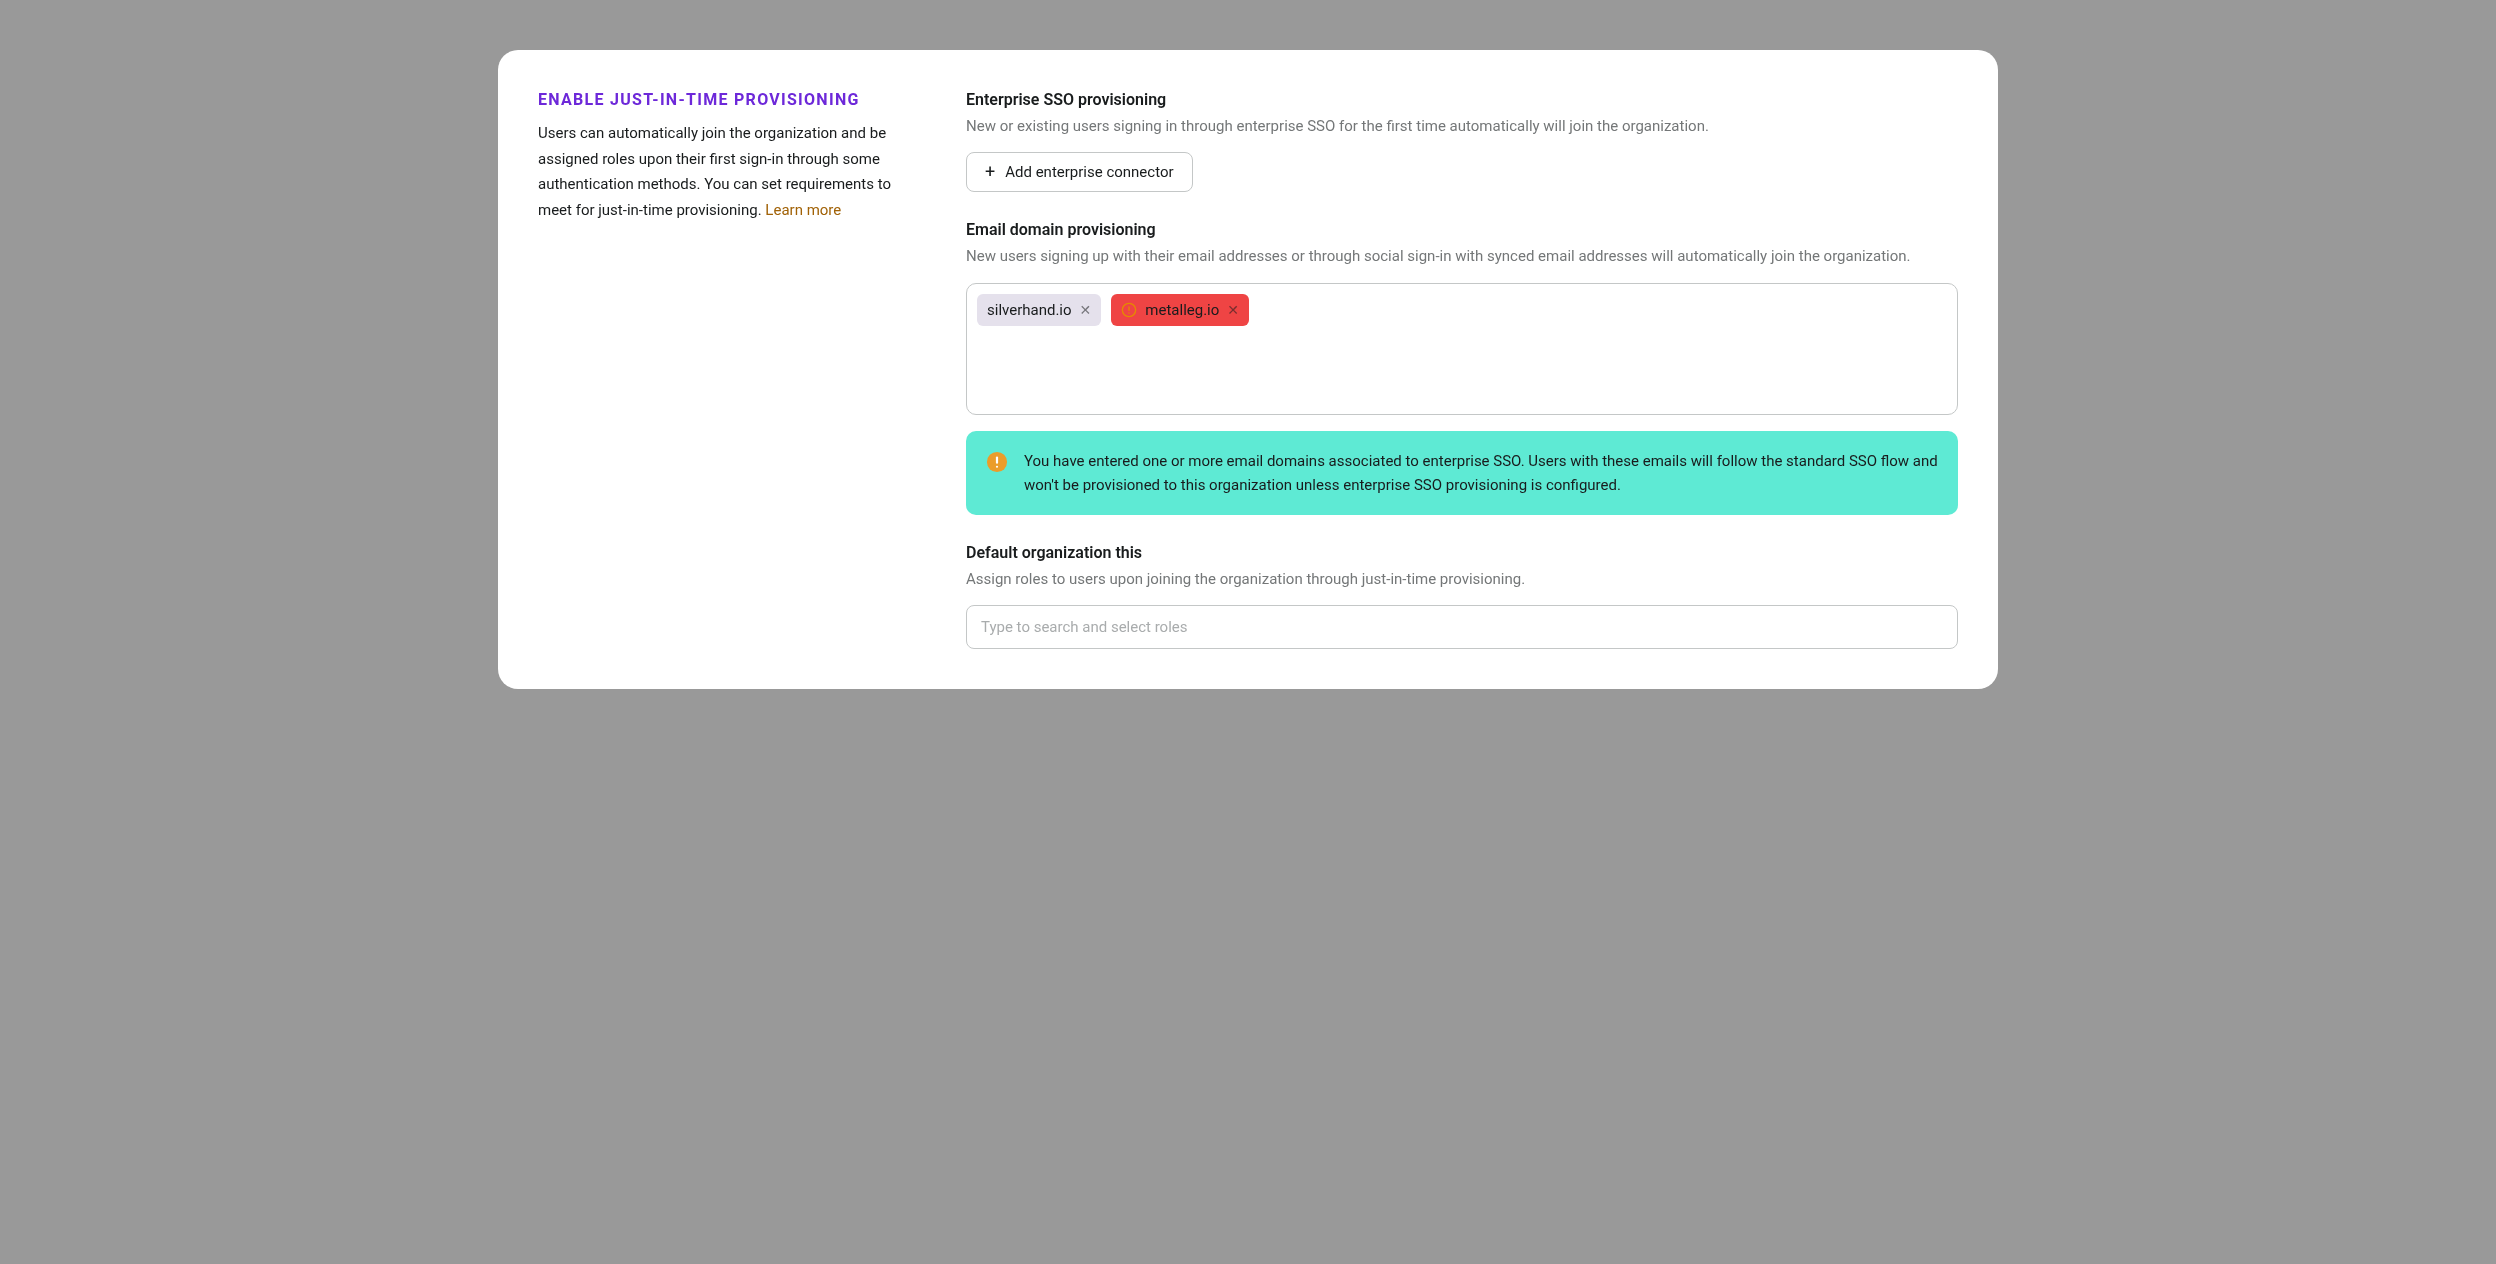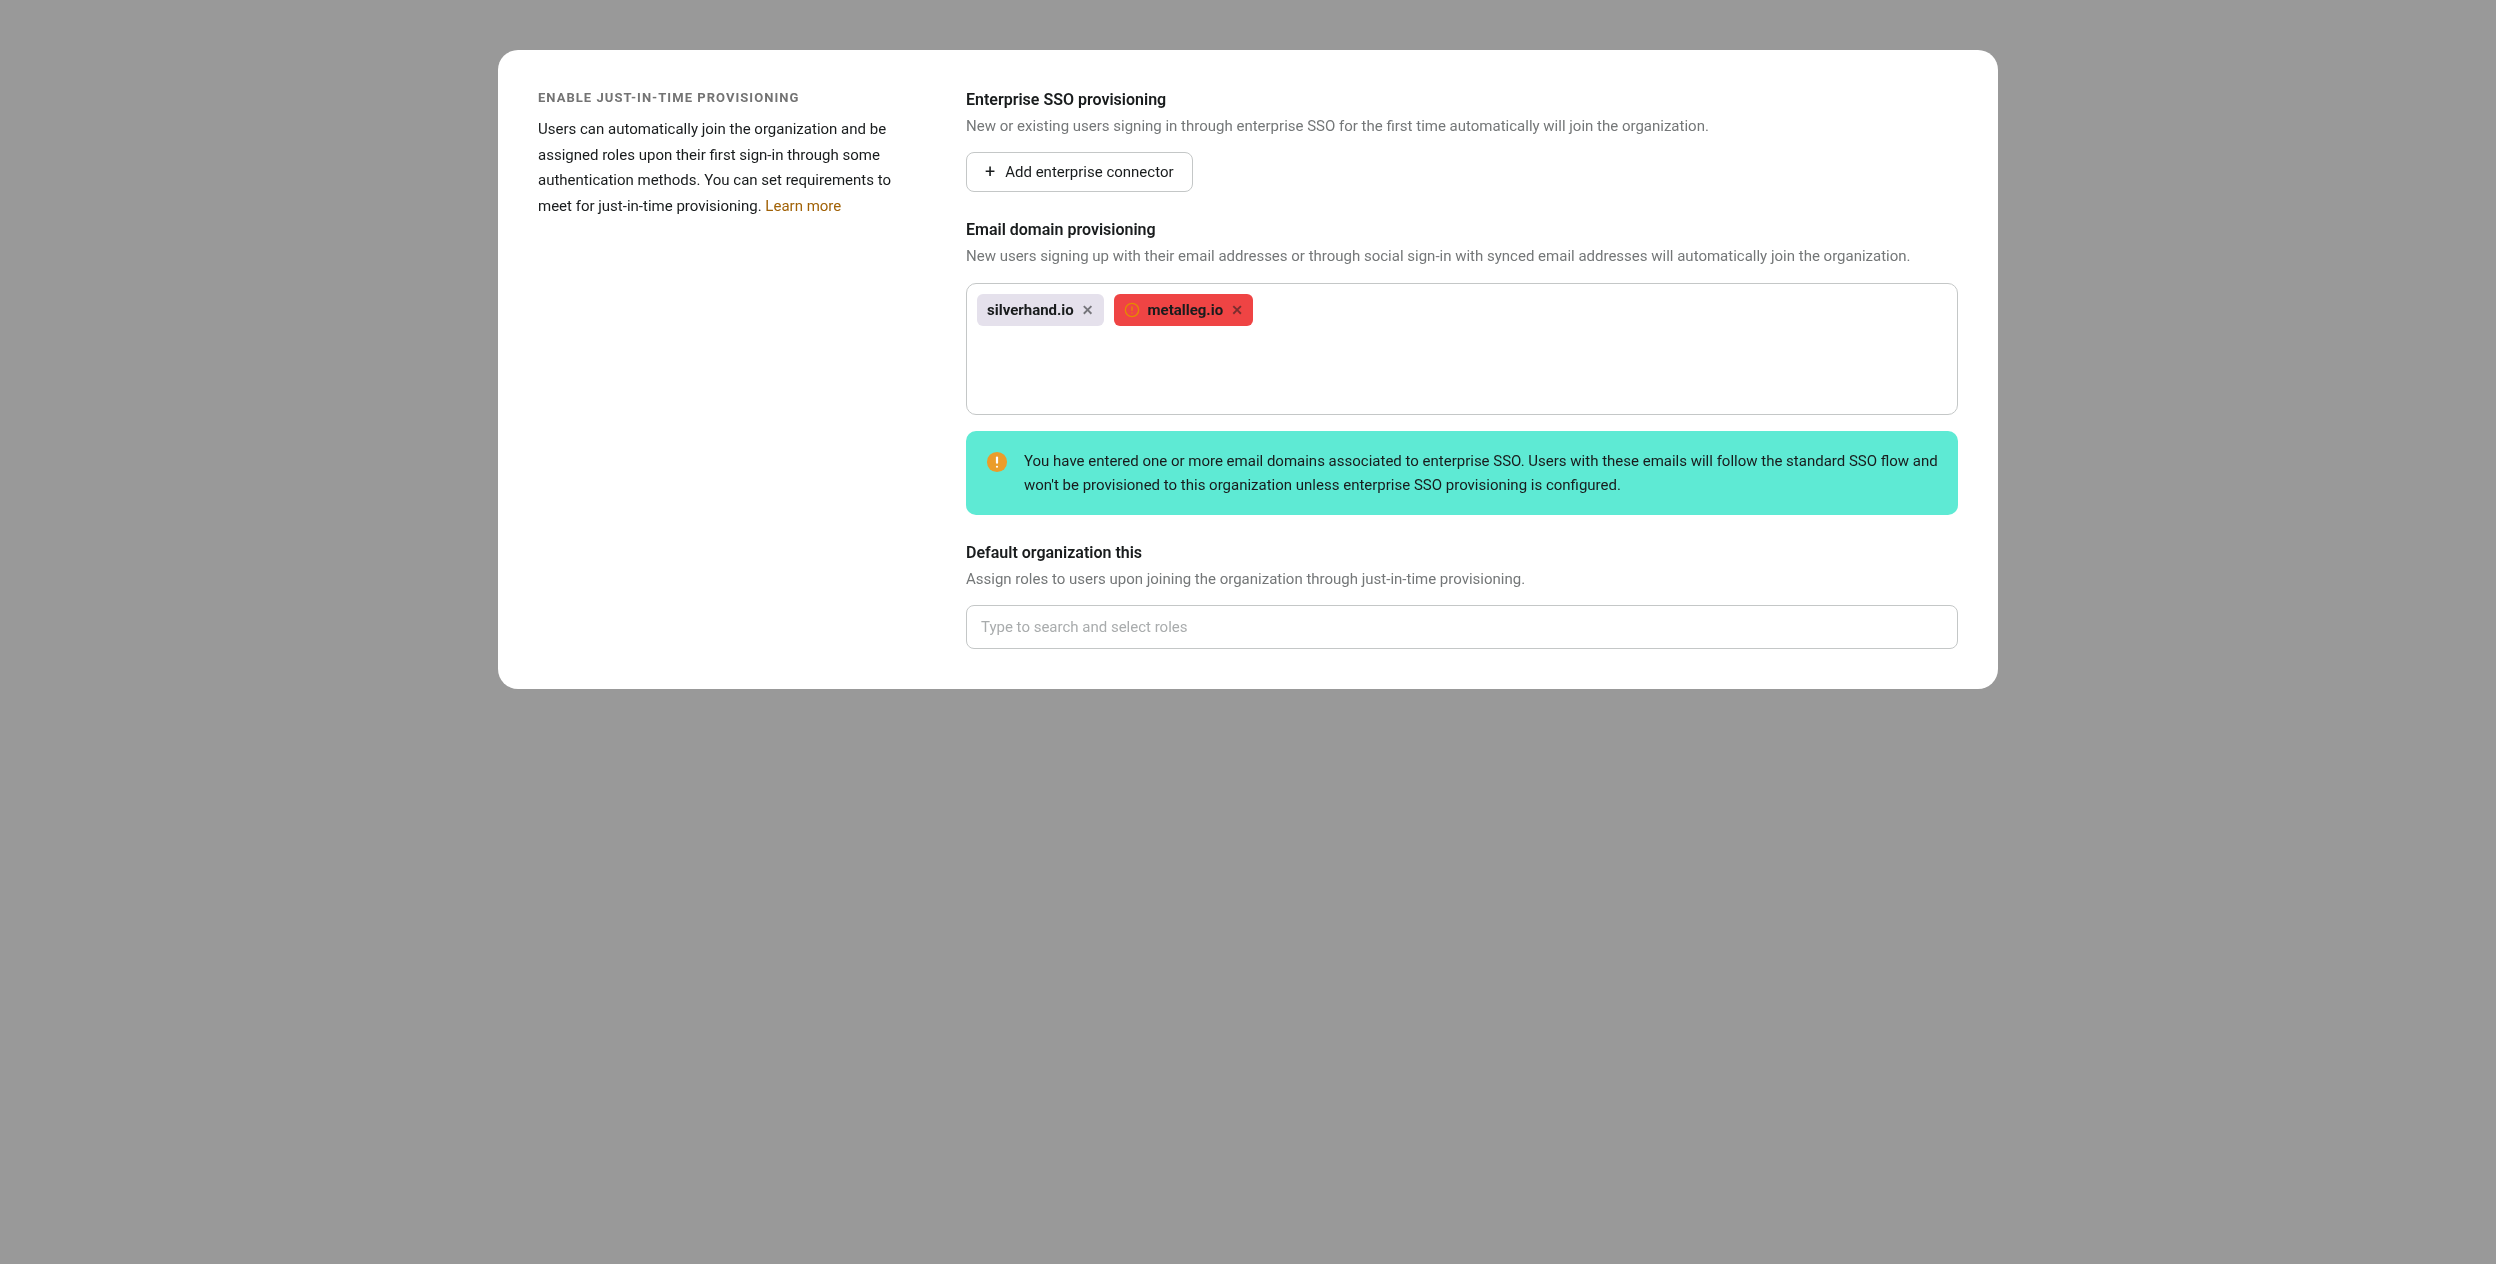--- a/index.html
+++ b/index.html
@@ -17,24 +17,24 @@
     display: flex;
     gap: 48px;
     max-width: 1500px;
     margin: 0 auto;
   }
   .left-col {
     width: 380px;
     flex-shrink: 0;
   }
   .left-title {
-    font-size: 13px;
+    font-size: 16px;
     font-weight: 700;
     letter-spacing: 0.08em;
-    color: #737373;
+    color: #6d28d9;
     text-transform: uppercase;
     margin-bottom: 12px;
   }
   .left-desc {
     font-size: 15px;
     line-height: 1.7;
     color: #191c1d;
   }
   .learn-more {
     color: #a16207;
@@ -79,21 +79,20 @@
   }
   .tag-input {
     border: 1px solid #c4c7c7;
     border-radius: 10px;
     padding: 10px;
     min-height: 132px;
     display: flex;
     flex-wrap: wrap;
     align-content: flex-start;
     gap: 10px;
-    font-weight: bold;
   }
   .tag {
     display: inline-flex;
     align-items: center;
     gap: 8px;
     padding: 6px 10px;
     border-radius: 6px;
     font-size: 15px;
     height: 32px;
   }

